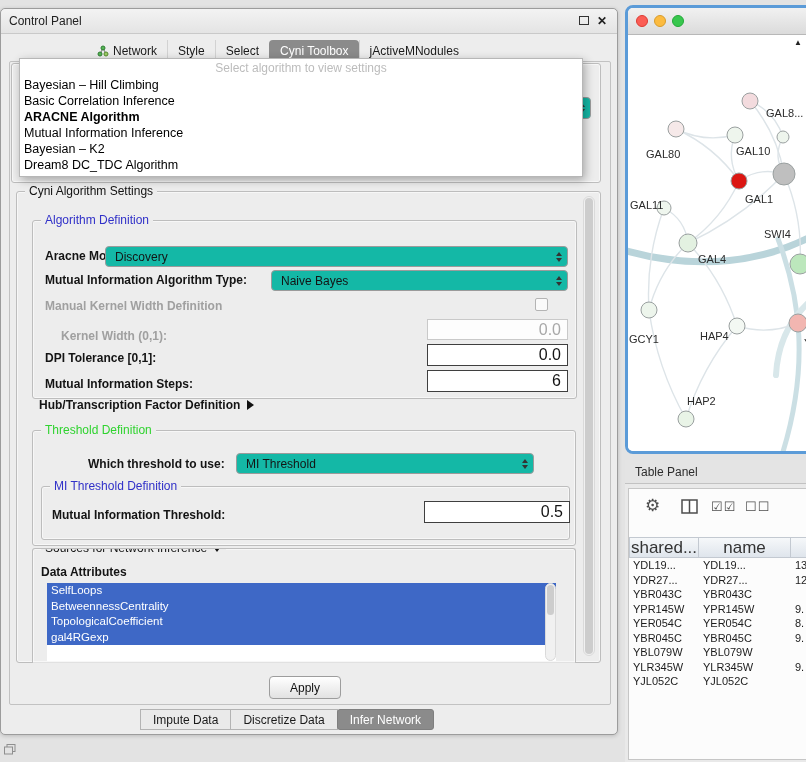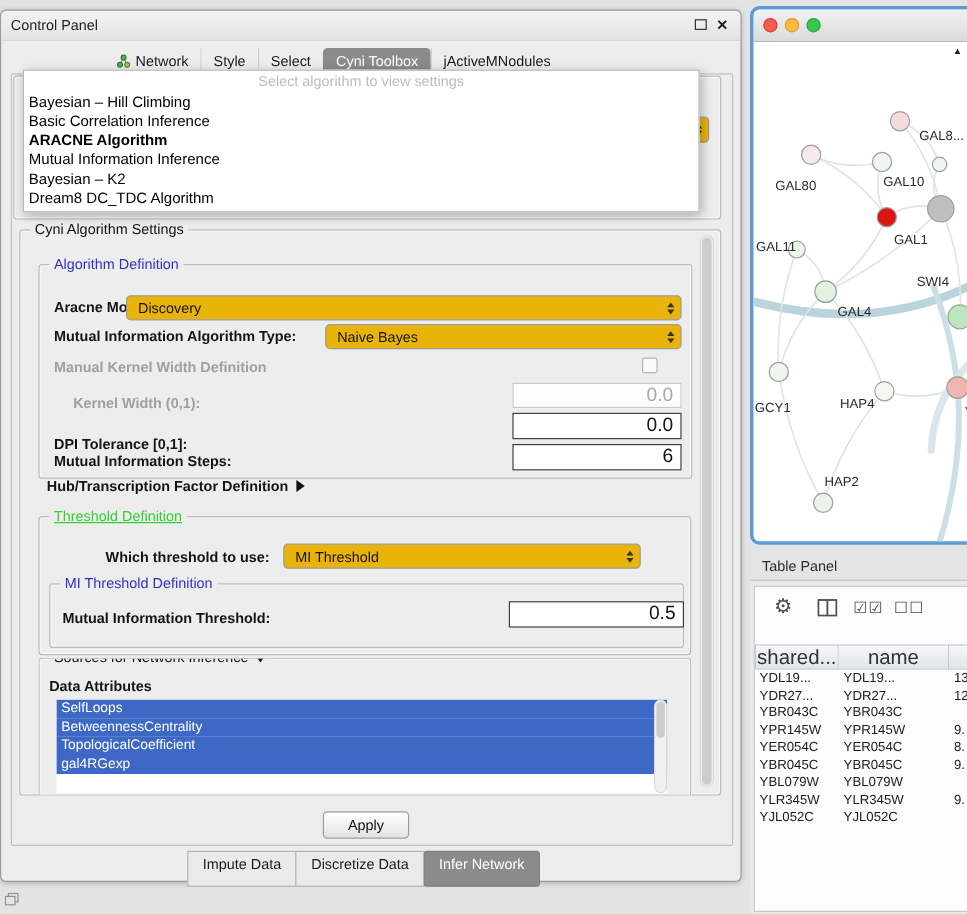--- a/index.html
+++ b/index.html
@@ -3,24 +3,24 @@
 <meta charset="utf-8">
 <style>
   html,body{margin:0;padding:0;}
   body{width:806px;height:762px;position:relative;overflow:hidden;background:#e3e3e3;
        font-family:"Liberation Sans",sans-serif;color:#141414;}
   
   .abs{position:absolute;}
   .gb{position:absolute;border:1px solid #bdbdbd;border-radius:3px;box-shadow:inset 0 0 0 1px rgba(255,255,255,.55);}
   .gt{position:absolute;top:-8px;left:8px;background:#ededed;padding:0 4px;font-size:12px;color:#111;white-space:nowrap;display:flex;align-items:center;gap:5px;}
   .gt.blue{color:#3030c8;}
-  .gt.green{color:#2fd32f;text-decoration:underline;}
+  .gt.green{color:#2fd32f;}
   .lbl{position:absolute;font-size:12px;font-weight:bold;color:#141414;white-space:nowrap;}
   .lbl.dis{color:#a0a0a0;}
-  .combo{position:absolute;background:#eab308;border:1px solid #9b9b9b;border-radius:4px;display:flex;align-items:center;
+  .combo{position:absolute;background:#14b8a6;border:1px solid #9b9b9b;border-radius:4px;display:flex;align-items:center;
          font-size:12px;padding:0 20px 0 9px;box-sizing:border-box;}
   .combo .ar{position:absolute;right:5px;top:50%;transform:translateY(-50%);display:flex;flex-direction:column;gap:2px;}
   .tri-up{width:0;height:0;border-left:3.5px solid transparent;border-right:3.5px solid transparent;border-bottom:4px solid #333;}
   .tri-dn{width:0;height:0;border-left:3.5px solid transparent;border-right:3.5px solid transparent;border-top:4px solid #333;}
   .tri-rt{width:0;height:0;border-top:5px solid transparent;border-bottom:5px solid transparent;border-left:7px solid #111;display:inline-block;}
   .tri-dn-big{width:0;height:0;border-left:5px solid transparent;border-right:5px solid transparent;border-top:7px solid #111;display:inline-block;}
   .tf{position:absolute;background:#fff;border:1px solid #3f3f3f;display:flex;align-items:center;justify-content:flex-end;
       padding:0 6px;font-size:16px;box-sizing:border-box;}
   .tf.dis{border-color:#c9c9c9;color:#a8a8a8;background:#fdfdfd;}
   .cb{position:absolute;width:13px;height:13px;background:#fafafa;border:1px solid #b4b4b4;border-radius:2px;box-sizing:border-box;}
@@ -44,21 +44,21 @@
   
   .dd{position:absolute;left:18px;top:49px;width:562px;background:#fff;border:1px solid #b7b7b7;
       box-shadow:2px 3px 9px rgba(0,0,0,.3);z-index:60;padding:1px 0 3px;}
   .dd-ph{font-size:12px;color:#bcbcbc;text-align:center;line-height:17px;}
   .dd-item{font-size:12.5px;line-height:16px;padding:0 4px;color:#000;white-space:nowrap;}
   .dd-item.sel{font-weight:bold;}
   
   .list{position:absolute;background:#fff;overflow:hidden;}
   .li{height:15.5px;line-height:15.5px;font-size:11.5px;color:#fff;background:#3e68c6;padding-left:4px;white-space:nowrap;}
   
-  .btabs{position:absolute;left:156px;top:700px;height:30px;display:flex;}
+  .btabs{position:absolute;left:140px;top:700px;height:21px;display:flex;}
   .btab{padding:0 12px;line-height:21px;font-size:12px;background:#eaeaea;border:1px solid #b3b3b3;margin-left:-1px;color:#1a1a1a;}
   .btab.sel{background:#8b8b8b;color:#fff;border-color:#7f7f7f;border-radius:3px;z-index:1;}
   
   .net-win{position:absolute;left:625px;top:5px;width:210px;height:449px;border:3px solid #5b9bd8;border-radius:8px;
            background:#fff;overflow:hidden;box-sizing:border-box;}
   .net-tb{position:absolute;left:0;top:0;right:0;height:26px;background:linear-gradient(#f1f1f1,#dbdbdb);border-bottom:1px solid #b8b8b8;}
   .tl{position:absolute;top:7px;width:12px;height:12px;border-radius:50%;box-sizing:border-box;}
   .net-body{position:absolute;left:0;top:27px;right:0;bottom:0;background:#fff;}
   .scroll-up{position:absolute;left:166px;top:3px;font-size:8px;color:#222;}
   
@@ -151,21 +151,21 @@
       </div>
 
       <span class="lbl dis" style="left:12px;top:78px;">Manual Kernel Width Definition</span>
       <div class="cb" style="left:502px;top:77px;"></div>
 
       <span class="lbl dis" style="left:12px;top:108px;padding-left:16px;">Kernel Width (0,1):</span>
       <div class="tf dis" style="left:394px;top:98px;width:141px;height:21px;">
         <span>0.0</span>
       </div>
 
-      <span class="lbl" style="left:12px;top:130px;margin-top:12px;">DPI Tolerance [0,1]:</span>
+      <span class="lbl" style="left:12px;top:130px;">DPI Tolerance [0,1]:</span>
       <div class="tf" style="left:394px;top:123px;width:141px;height:22px;">
         <span>0.0</span>
       </div>
 
       <span class="lbl" style="left:12px;top:156px;">Mutual Information Steps:</span>
       <div class="tf" style="left:394px;top:149px;width:141px;height:22px;">
         <span>6</span>
       </div>
     </div>
 

